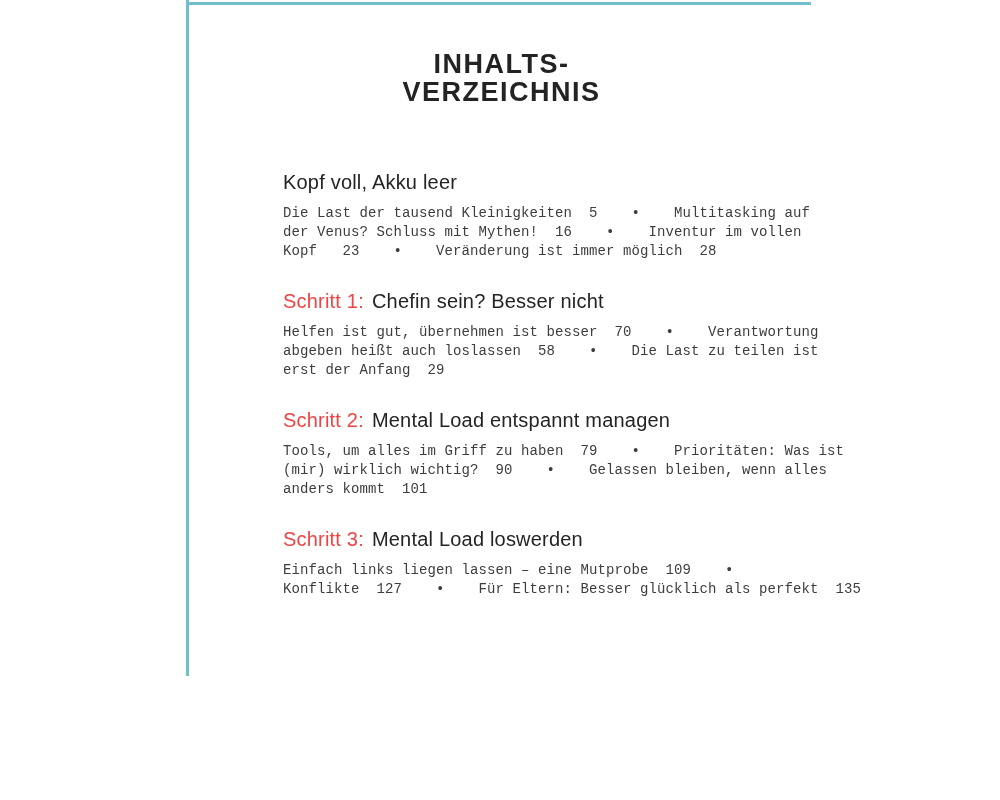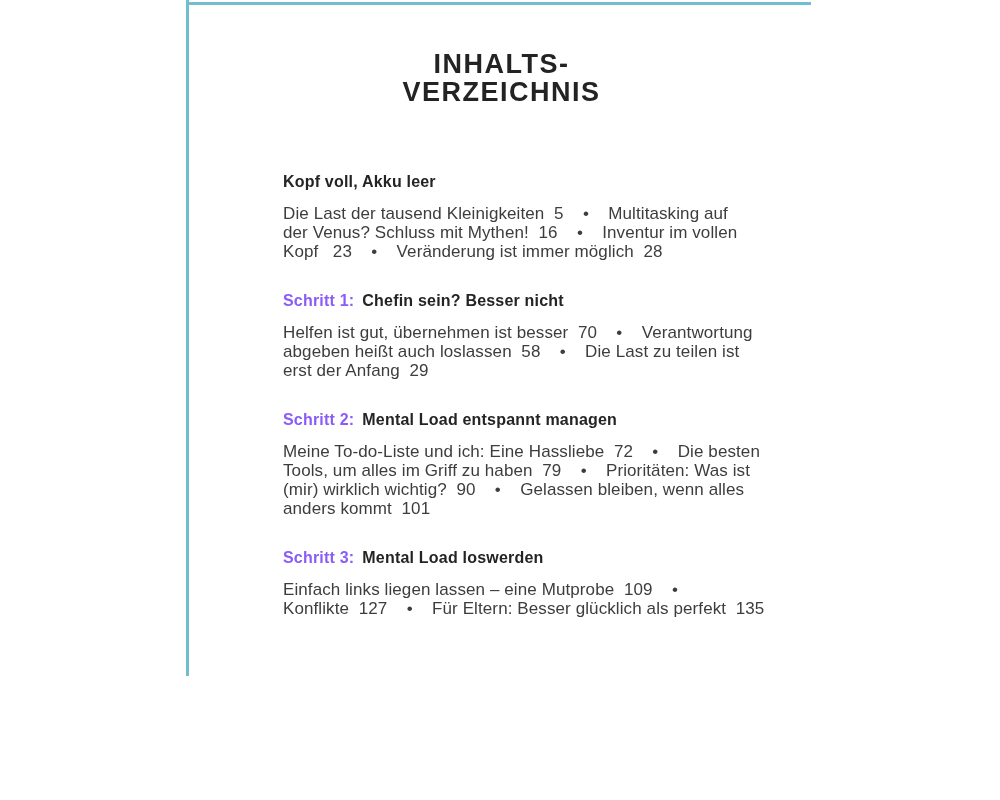--- a/index.html
+++ b/index.html
@@ -33,38 +33,39 @@
     text-align: center;
     font-size: 27px;
     line-height: 28px;
     font-weight: bold;
     letter-spacing: 1.5px;
     color: #232323;
   }
   .section { margin-top: 27px; }
   .section.first { margin-top: 63px; }
   .section-heading {
-    font-size: 16px;
+    font-size: 20px;
     line-height: 26px;
-    font-weight: bold;
+    font-weight: normal;
     letter-spacing: 0.2px;
     color: #242424;
   }
   .accent {
-    color: #8b5cf6;
+    color: #ef4444;
     margin-right: 8px;
   }
   .accent:empty { display: none; }
   .body { margin-top: 9px; }
   .body .line {
     white-space: pre;
-    font-size: 17px;
+    font-size: 14px;
     line-height: 19px;
     color: #3d3d3d;
     letter-spacing: 0.1px;
+    font-family: Liberation Mono, monospace;
   }
 </style>
 </head>
 <body>
 
 <div class="page">
   <div class="rule-left"></div>
   <div class="rule-top"></div>
 
   <div class="content">
@@ -94,21 +95,20 @@
         <div class="line">abgeben heißt auch loslassen  58    •    Die Last zu teilen ist</div>
         <div class="line">erst der Anfang  29</div>
       </div>
     </div>
 
     <div class="section">
       <div class="section-heading">
         <span class="accent">Schritt 2:</span><span>Mental Load entspannt managen</span>
       </div>
       <div class="body">
-        <div class="line">Meine To-do-Liste und ich: Eine Hassliebe  72    •    Die besten</div>
         <div class="line">Tools, um alles im Griff zu haben  79    •    Prioritäten: Was ist</div>
         <div class="line">(mir) wirklich wichtig?  90    •    Gelassen bleiben, wenn alles</div>
         <div class="line">anders kommt  101</div>
       </div>
     </div>
 
     <div class="section">
       <div class="section-heading">
         <span class="accent">Schritt 3:</span><span>Mental Load loswerden</span>
       </div>

